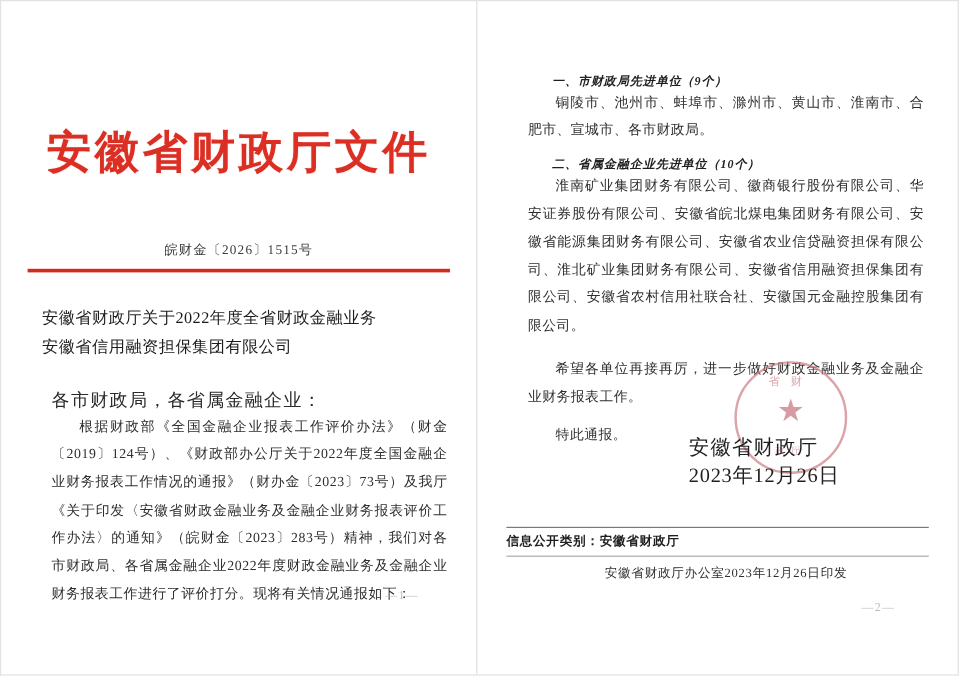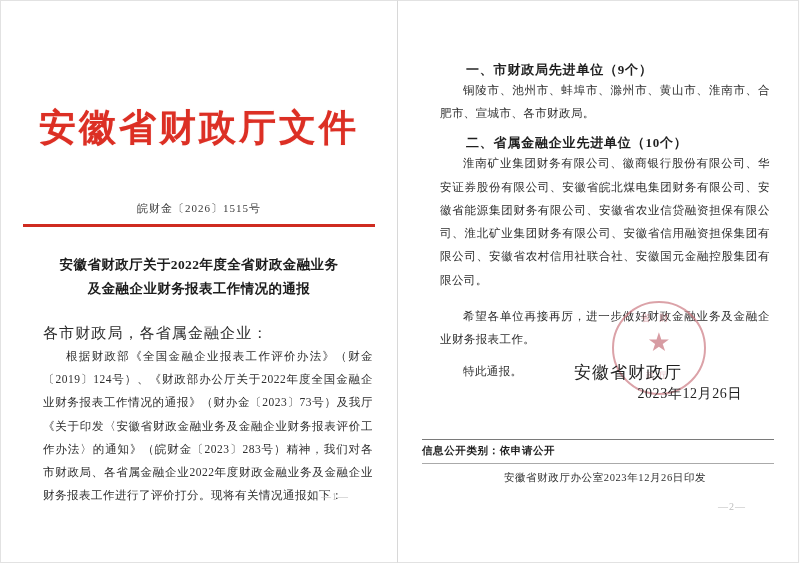--- a/index.html
+++ b/index.html
@@ -74,23 +74,22 @@
     right: 22px;
     top: 223px;
     height: 3px;
     background: #cf2b20;
   }
   .doctitle {
     position: absolute;
     left: 34px;
     right: 34px;
     top: 252px;
-    text-align: center;
     font-size: 13.5px;
-    font-weight: bold;
+    font-weight: normal;
     color: #1d1d1d;
     line-height: 1.75;
     letter-spacing: 0.4px;
   }
   .salutation {
     position: absolute;
     left: 42px;
     top: 323px;
     font-size: 15px;
     color: #2b2b2b;
@@ -114,26 +113,27 @@
     position: absolute;
     font-size: 10px;
     color: #bdbdbd;
     letter-spacing: 1px;
   }
   .pagenum-left { left: 0; right: 48px; top: 490px; text-align: right; }
   .pagenum-right { left: 0; right: 52px; top: 500px; text-align: right; }
 
   
   .sec-heading {
-    font-size: 13px;
+    font-size: 10px;
     font-weight: bold;
     color: #1f1f1f;
     letter-spacing: 0.8px;
     text-indent: 2em;
     margin: 0;
+    font-style: italic;
   }
   .sec-body {
     font-size: 11.5px;
     color: #2e2e2e;
     line-height: 2.02;
     letter-spacing: 0.4px;
     text-align: justify;
     text-justify: inter-ideograph;
     text-indent: 2em;
     margin: 0;
@@ -215,24 +215,24 @@
     right: 22px;
     top: 60px;
     text-align: left;
     font-size: 17px;
     color: #1f1f1f;
     letter-spacing: 1px;
   }
   .signdate {
     position: absolute;
     left: 0;
-    right: 32px;
+    right: 22px;
     top: 84px;
-    text-align: right;
-    font-size: 14px;
+    text-align: left;
+    font-size: 17px;
     color: #1f1f1f;
     letter-spacing: 0.6px;
   }
 
   
   .footer {
     position: absolute;
     left: 24px;
     right: 24px;
     top: 438px;
@@ -273,21 +273,21 @@
   <div class="page page-left">
 
     <div class="masthead">安徽省财政厅文件</div>
 
     <div class="docnum">皖财金〔2026〕1515号</div>
 
     <div class="redrule"></div>
 
     <div class="doctitle">
       <div>安徽省财政厅关于2022年度全省财政金融业务</div>
-      <div>及金融企业财务报表工作情况的通报</div>
+      <div>安徽省信用融资担保集团有限公司</div>
     </div>
 
     <div class="salutation">各市财政局，各省属金融企业：</div>
 
     <div class="body-left">
       <p>根据财政部《全国金融企业报表工作评价办法》（财金〔2019〕124号）、《财政部办公厅关于2022年度全国金融企业财务报表工作情况的通报》（财办金〔2023〕73号）及我厅《关于印发〈安徽省财政金融业务及金融企业财务报表评价工作办法〉的通知》（皖财金〔2023〕283号）精神，我们对各市财政局、各省属金融企业2022年度财政金融业务及金融企业财务报表工作进行了评价打分。现将有关情况通报如下：</p>
     </div>
 
     <div class="pagenum pagenum-left">—1—</div>
   </div>
@@ -318,21 +318,21 @@
         <div class="seal-arc-top">省财</div>
         <div class="seal-star">★</div>
         <div class="seal-arc-bottom">政厅</div>
       </div>
       <div class="signer">安徽省财政厅</div>
       <div class="signdate">2023年12月26日</div>
     </div>
 
     <div class="footer">
       <div class="footer-rule"></div>
-      <div class="footer-cat">信息公开类别：依申请公开</div>
+      <div class="footer-cat">信息公开类别：安徽省财政厅</div>
       <div class="footer-rule-thin"></div>
       <div class="footer-row">
         <span class="footer-office">安徽省财政厅办公室</span>
         <span>2023年12月26日印发</span>
       </div>
     </div>
 
     <div class="pagenum pagenum-right">—2—</div>
   </div>
 

